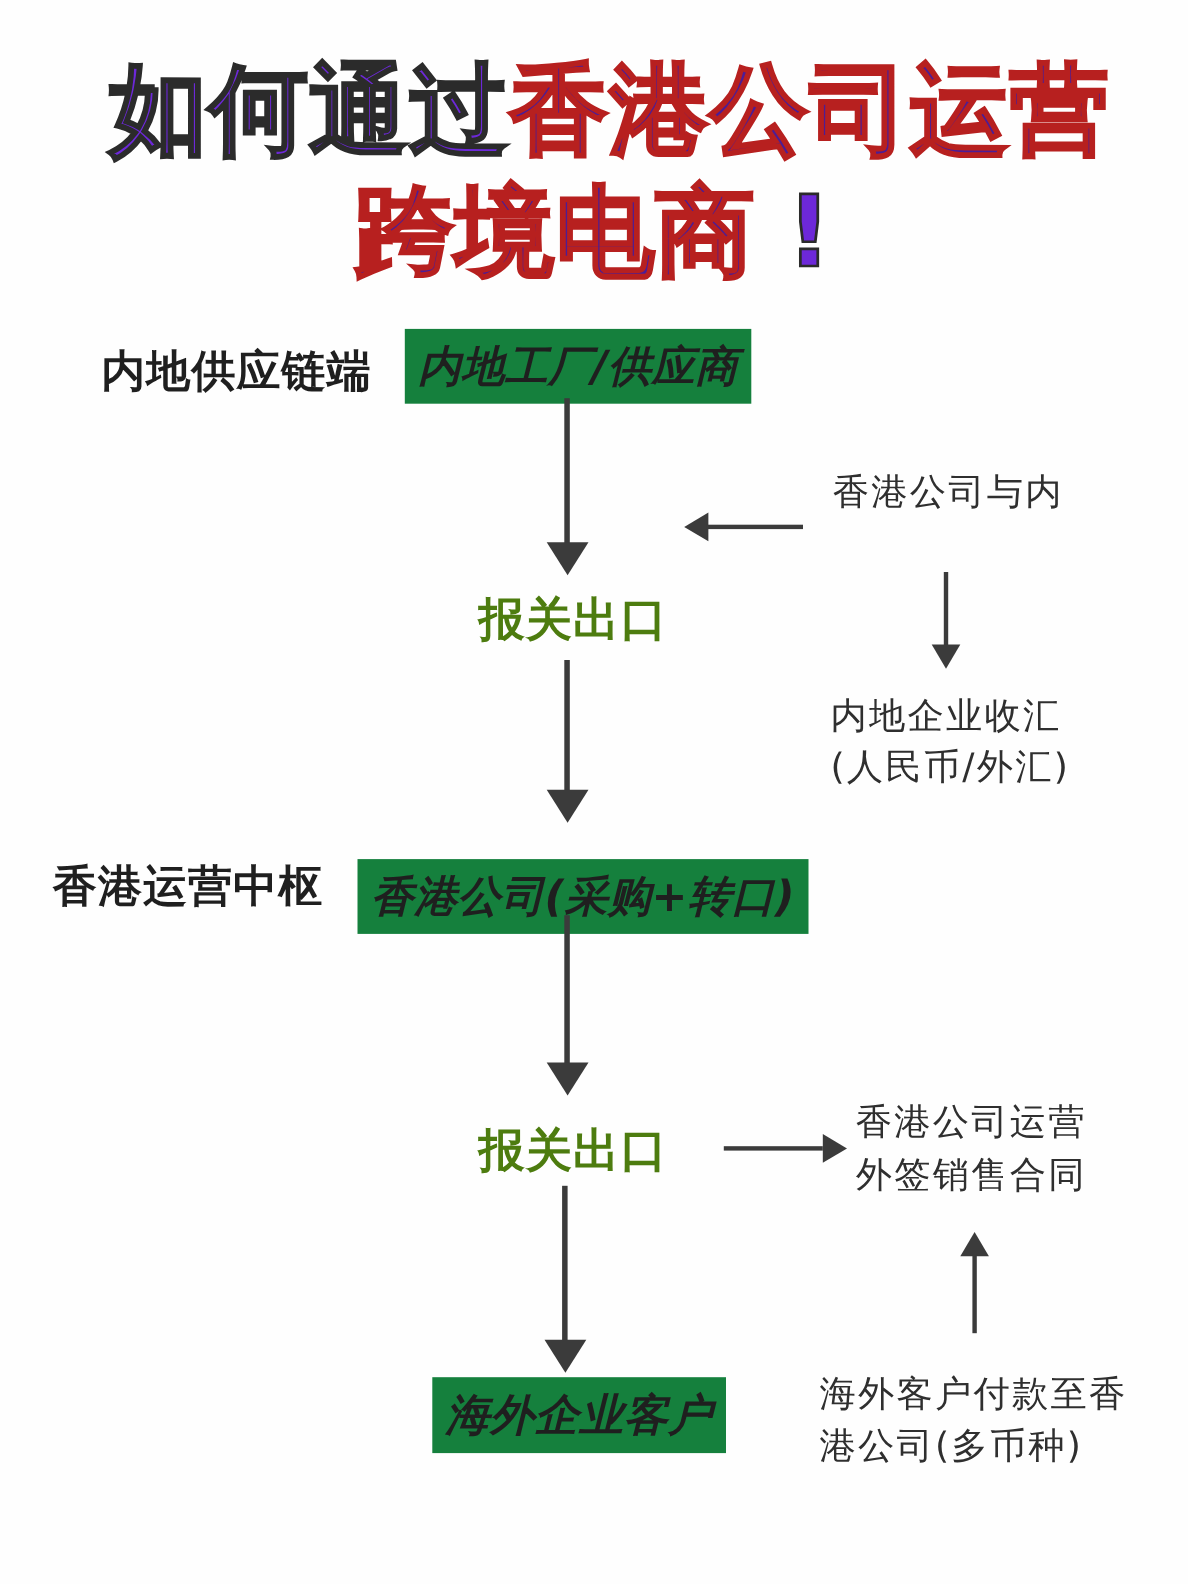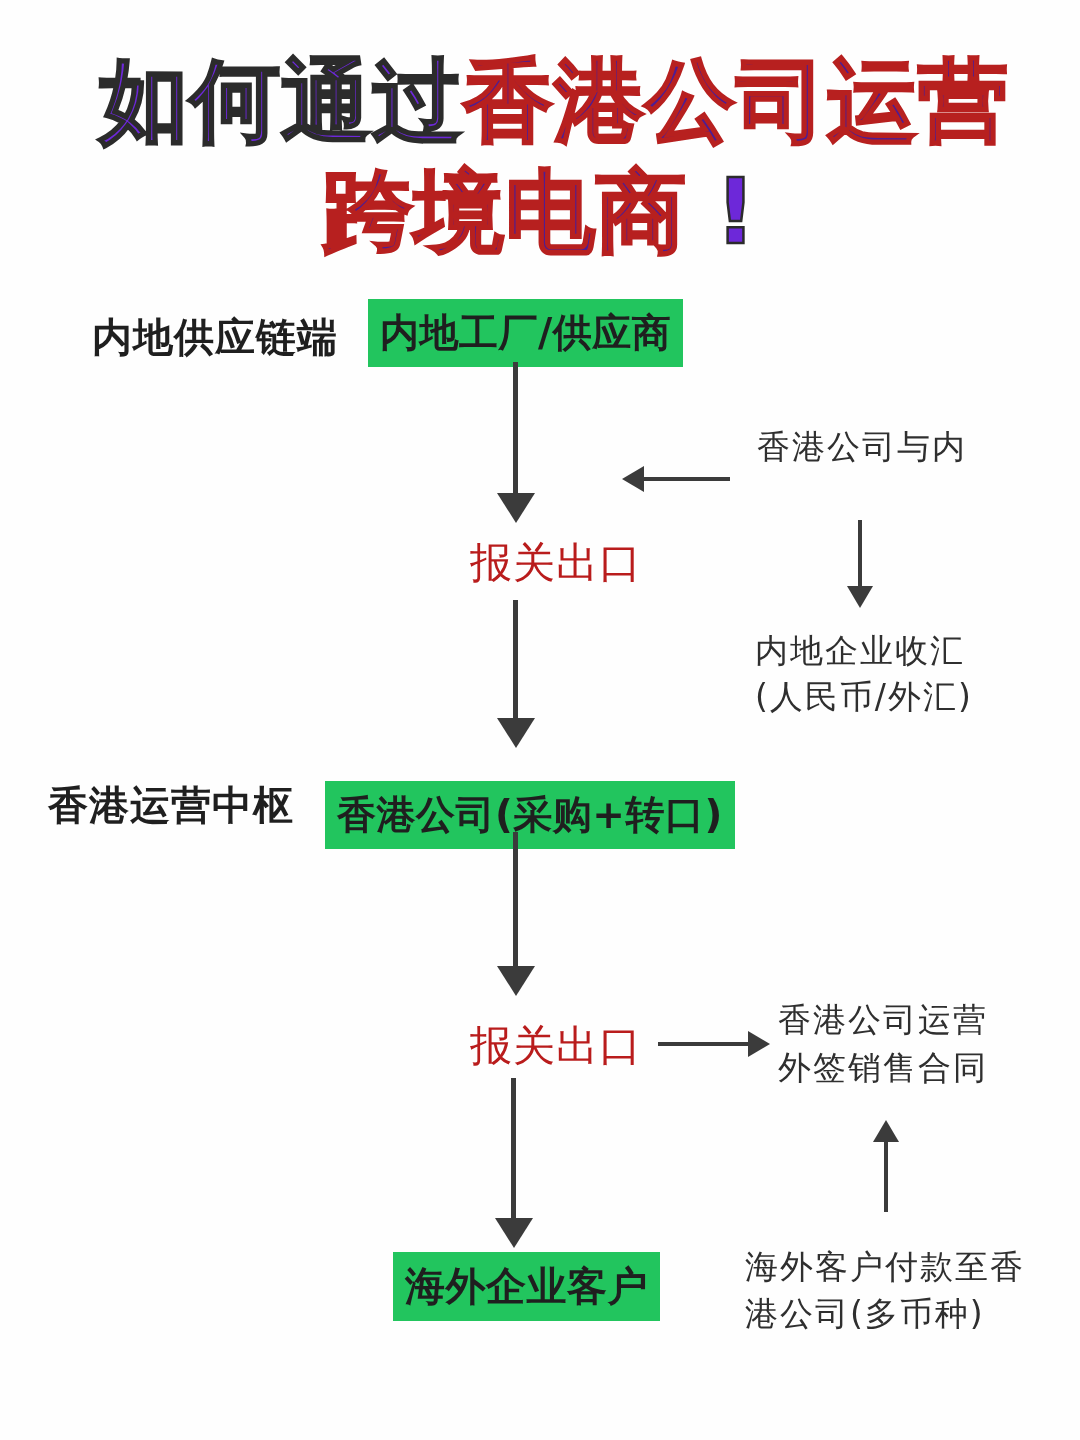--- a/index.html
+++ b/index.html
@@ -27,34 +27,34 @@
   
   .stage-label{
     position:absolute;
     font-size:40px;font-weight:bold;
     letter-spacing:1px;white-space:nowrap;
     color:#1f1f1f;
   }
   
   .node{
     position:absolute;
-    background:#22c55e;
+    background:#15803d;
     font-size:39px;font-weight:bold;
     color:#1f1f1f;
     padding:7px 12px;
     white-space:nowrap;
     letter-spacing:0.5px;
+    font-style:italic;
   }
   
   .step{
     position:absolute;
-    font-size:42px;font-weight:normal;
+    font-size:42px;font-weight:bold;
     letter-spacing:1px;white-space:nowrap;
-    color:#b91c1c;
-    margin-left:35px;
+    color:#4d7c0f;
   }
   
   .note{
     position:absolute;
     font-size:33px;font-weight:400;
     line-height:46px;
     letter-spacing:2px;
     color:#2f2f2f;
     white-space:nowrap;
   }

